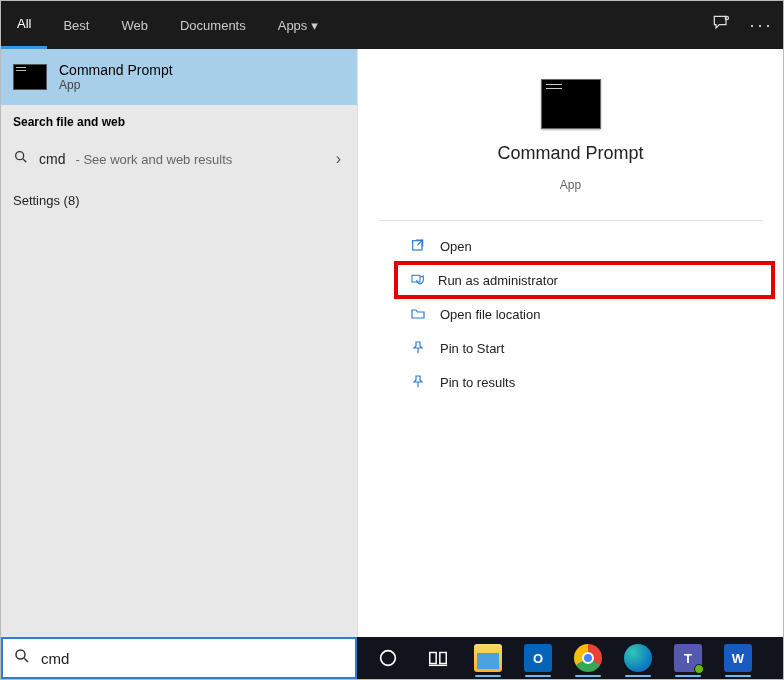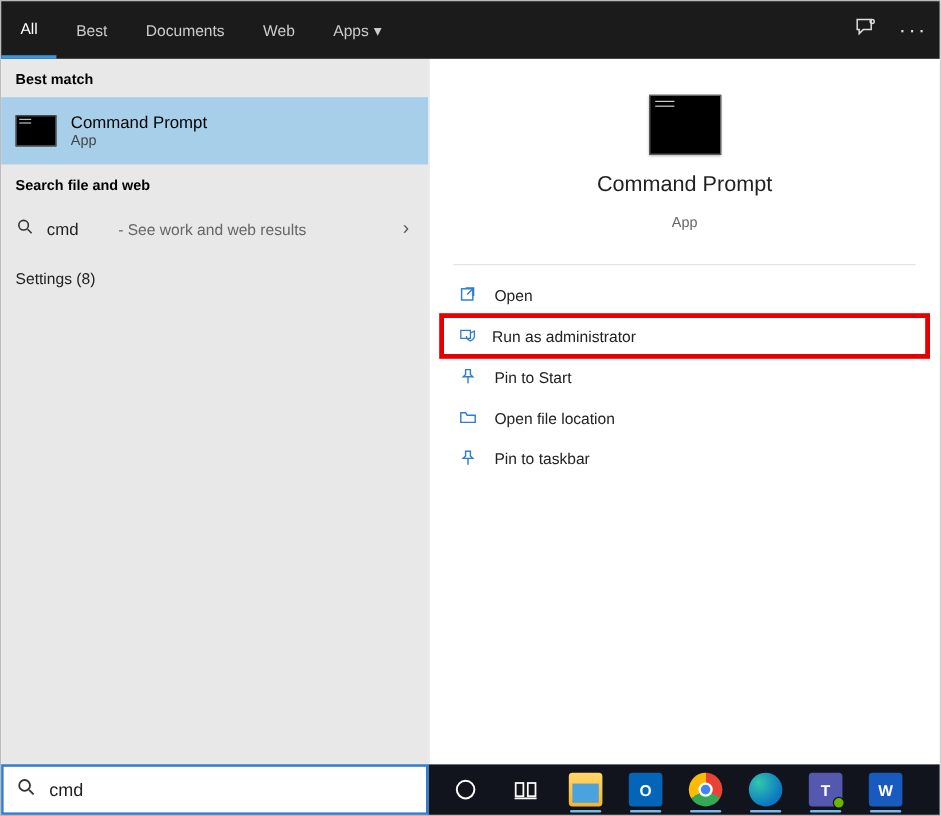--- a/index.html
+++ b/index.html
@@ -17,32 +17,32 @@
   .main { flex: 1; display: flex; min-height: 0; }
   .left { width: 356px; background: #e8e8e8; display: flex; flex-direction: column; }
   .section-header { font-size: 12px; font-weight: 600; padding: 10px 12px 8px; color: #000; }
   .best-match { background: #a7cfea; height: 56px; display: flex; align-items: center; padding: 0 12px; gap: 12px; cursor: pointer; }
   .cmd-thumb { width: 34px; height: 26px; background: #000; border: 1px solid #555; position: relative; }
   .cmd-thumb::before { content: ""; position: absolute; top: 2px; left: 2px; width: 10px; height: 1px; background: #bbb; box-shadow: 0 3px 0 #bbb; }
   .bm-text .title { font-size: 14px; color: #000; }
   .bm-text .sub { font-size: 12px; color: #444; }
   .work-web { height: 44px; display: flex; align-items: center; padding: 0 12px; gap: 10px; cursor: pointer; position: relative; }
   .work-web .query { font-size: 14px; color: #222; }
-  .work-web .hint { font-size: 13px; color: #666; margin-left: 23px; }
+  .work-web .hint { font-size: 13px; color: #666; }
   .work-web .chevright { position: absolute; right: 16px; color: #555; font-size: 16px; }
   .settings-row { padding: 12px 12px; font-size: 13px; color: #222; cursor: pointer; }
   
   .right-panel { flex: 1; background: #fff; border-left: 1px solid #e0e0e0; display: flex; flex-direction: column; padding-top: 30px; }
   .preview { display: flex; flex-direction: column; align-items: center; gap: 14px; margin-bottom: 28px; }
   .preview .icon-lg { width: 60px; height: 50px; background: #000; border: 1px solid #666; position: relative; box-shadow: 0 1px 2px rgba(0,0,0,.3); }
   .preview .icon-lg::before { content: ""; position: absolute; top: 4px; left: 4px; width: 16px; height: 1px; background: #ccc; box-shadow: 0 4px 0 #ccc; }
   .preview .ptitle { font-size: 18px; color: #222; }
   .preview .psub { font-size: 12px; color: #666; }
   .hr { height: 1px; background: #e4e4e4; margin: 0 20px 8px; }
-  .actions { display: flex; flex-direction: column; padding: 0 10px; }
+  .actions { display: flex; flex-direction: column; padding: 0 10px; margin-left: 28px; }
   .action { height: 34px; display: flex; align-items: center; gap: 14px; padding: 0 14px; font-size: 13px; color: #222; cursor: pointer; }
   .action svg { width: 16px; height: 16px; flex-shrink: 0; }
   .action.highlight { outline: 4px solid #e40000; outline-offset: -2px; gap: 12px; }
   
   .bottom { height: 42px; display: flex; background: #11141c; }
   .searchbox { width: 356px; height: 42px; background: #fff; border: 2px solid #2d7dd2; display: flex; align-items: center; padding: 0 10px; gap: 10px; }
   .searchbox input { flex: 1; border: none; outline: none; font-size: 15px; color: #222; background: transparent; }
   .taskbar { flex: 1; display: flex; align-items: center; padding-left: 8px; gap: 4px; }
   .tb-btn { width: 46px; height: 40px; display: flex; align-items: center; justify-content: center; cursor: pointer; position: relative; }
   .tb-btn svg { width: 22px; height: 22px; }
@@ -54,44 +54,43 @@
 <div class="root">
 
   <div class="tabbar">
     <div class="tab active">
         <span>All</span>
       </div>
     <div class="tab">
         <span>Best</span>
       </div>
     <div class="tab">
+        <span>Web</span>
+      </div>
+    <div class="tab">
         <span>Documents</span>
-      </div>
-    <div class="tab">
-        <span>Web</span>
       </div>
     <div class="tab">
       <span>Apps</span>
       <span class="chev">▾</span>
     </div>
     <div class="right">
       <span>
         <svg viewBox="0 0 24 24" width="20" height="20" fill="none" stroke="#ddd" stroke-width="1.5">
             <path d="M4 4h14v10H10l-4 4v-4H4z"></path>
             <circle cx="19" cy="6" r="2"></circle>
           </svg>
       </span>
       <span class="dots">···</span>
     </div>
   </div>
 
   <div class="main">
 
     <div class="left">
-      <div class="section-header">Best match</div>
       <div class="best-match">
         <div class="cmd-thumb"></div>
         <div class="bm-text">
           <div class="title">Command Prompt</div>
           <div class="sub">App</div>
         </div>
       </div>
       <div class="section-header">Search file and web</div>
       <div class="work-web">
         <span>
@@ -127,37 +126,37 @@
         </div>
         <div class="action highlight">
           <svg viewBox="0 0 24 24" fill="none" stroke="#2d7dd2" stroke-width="1.6">
               <rect x="3" y="5" width="12" height="10"></rect>
               <path d="M15 8l5-2v6c0 3-2 5-5 6-3-1-5-3-5-6"></path>
             </svg>
           <span>Run as administrator</span>
         </div>
         <div class="action">
           <svg viewBox="0 0 24 24" fill="none" stroke="#2d7dd2" stroke-width="1.8">
+              <path d="M3 6h6l2 3h10v9H3z"></path>
+            </svg>
+          <span>Open file location</span>
+        </div>
+        <div class="action">
+          <svg viewBox="0 0 24 24" fill="none" stroke="#2d7dd2" stroke-width="1.8">
               <path d="M9 3h6v6l3 3H6l3-3z"></path>
               <line x1="12" y1="12" x2="12" y2="20"></line>
             </svg>
           <span>Pin to Start</span>
         </div>
         <div class="action">
           <svg viewBox="0 0 24 24" fill="none" stroke="#2d7dd2" stroke-width="1.8">
-              <path d="M3 6h6l2 3h10v9H3z"></path>
-            </svg>
-          <span>Open file location</span>
-        </div>
-        <div class="action">
-          <svg viewBox="0 0 24 24" fill="none" stroke="#2d7dd2" stroke-width="1.8">
               <path d="M9 3h6v6l3 3H6l3-3z"></path>
               <line x1="12" y1="12" x2="12" y2="20"></line>
             </svg>
-          <span>Pin to taskbar</span>
+          <span>Pin to results</span>
         </div>
       </div>
     </div>
   </div>
 
   <div class="bottom">
     <div class="searchbox">
       <span>
         <svg viewBox="0 0 24 24" width="18" height="18" fill="none" stroke="#333" stroke-width="2">
             <circle cx="10" cy="10" r="6"></circle>

